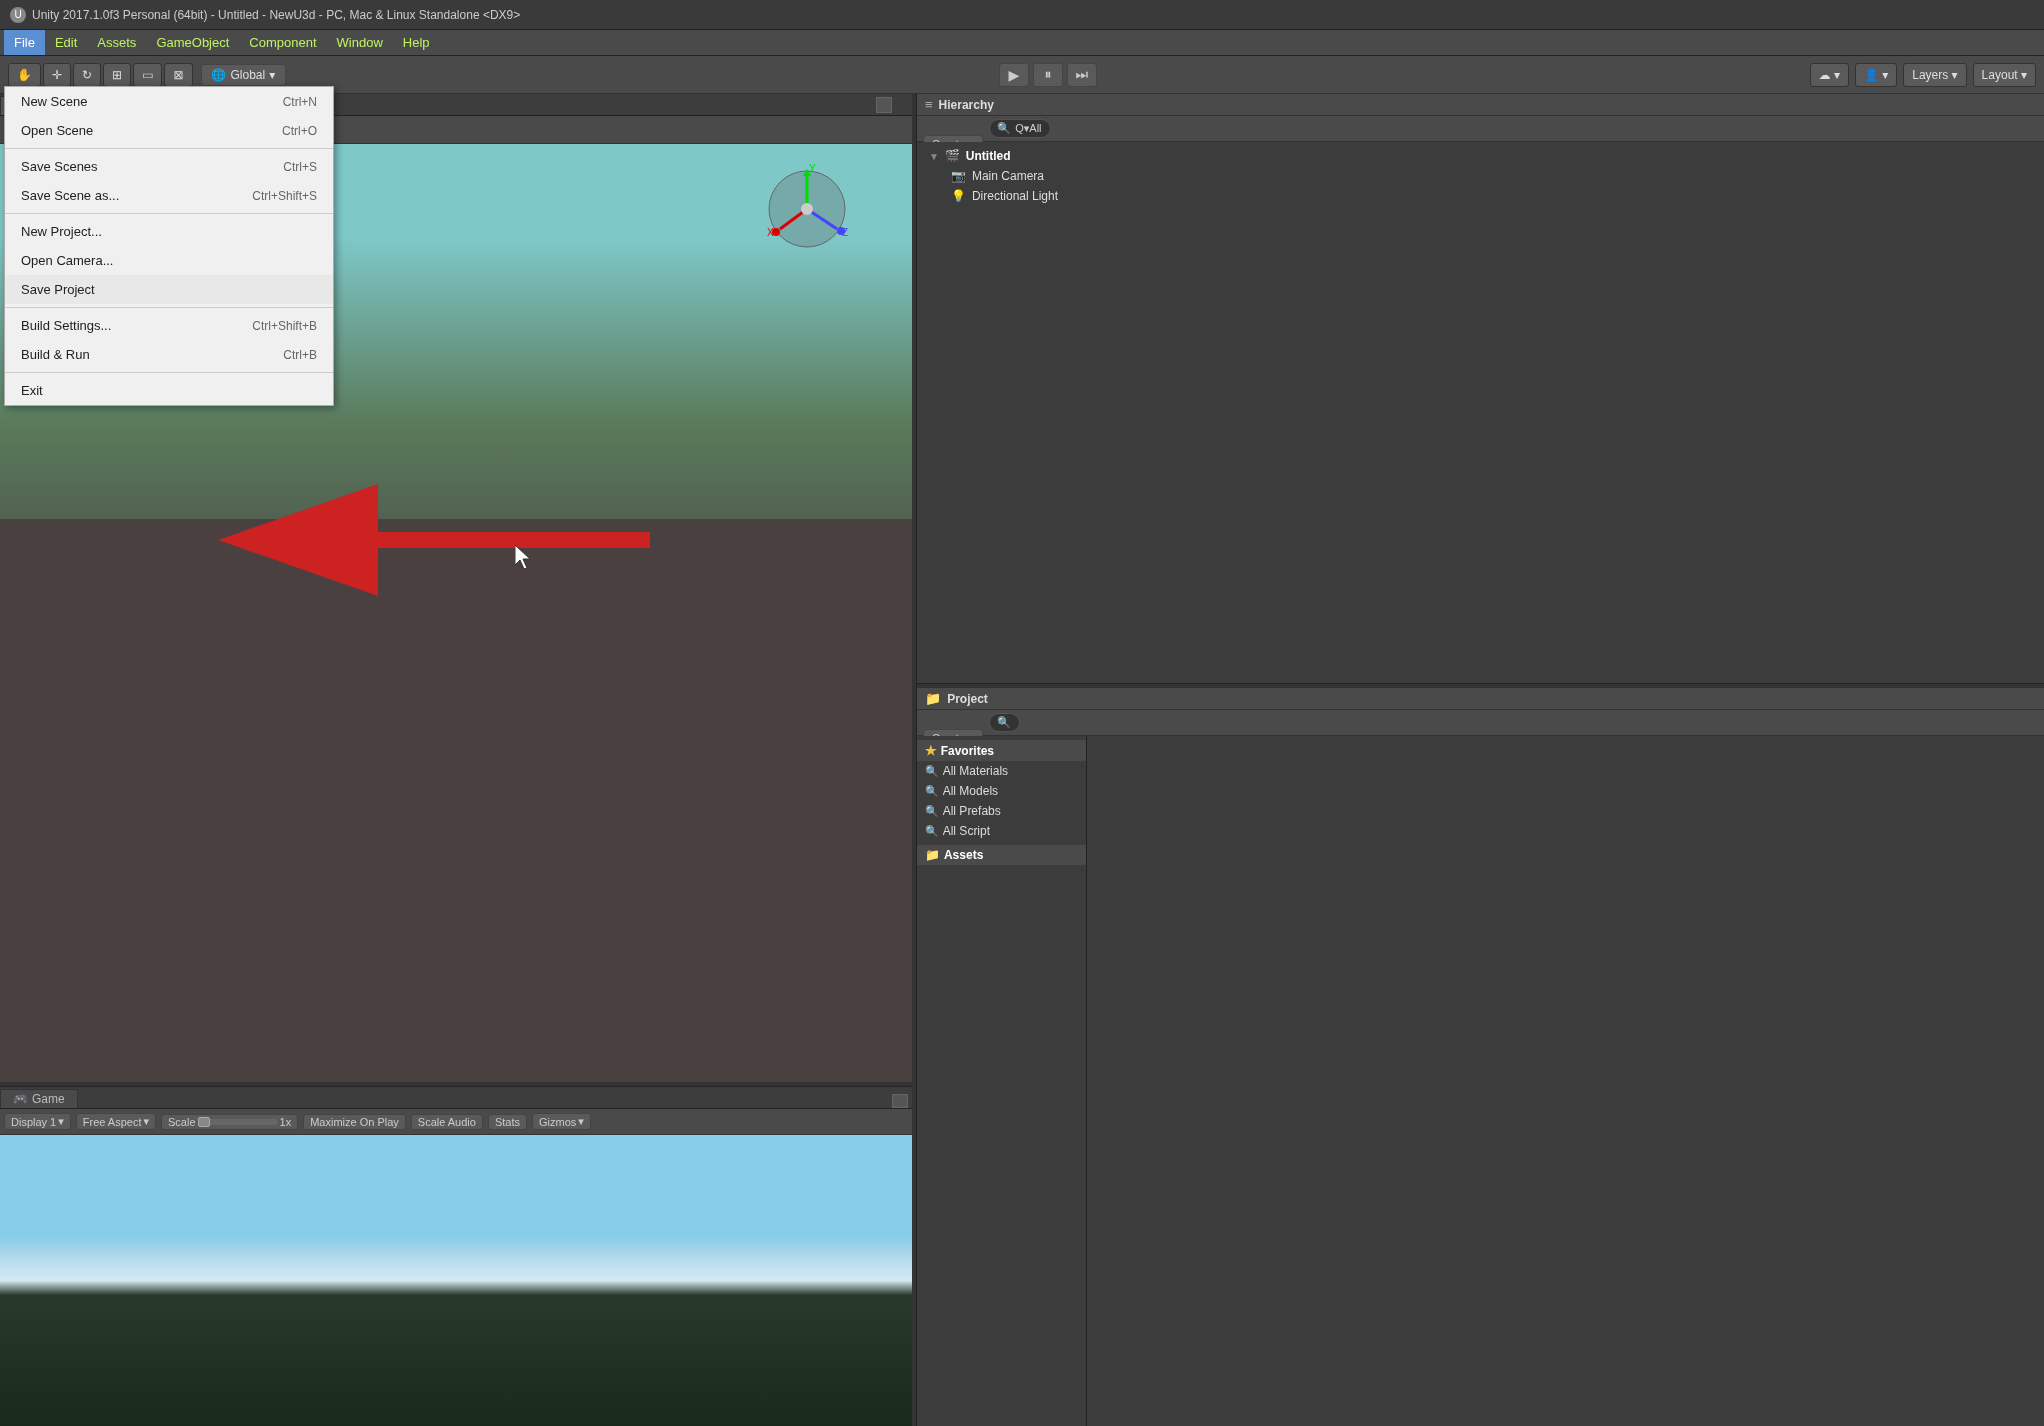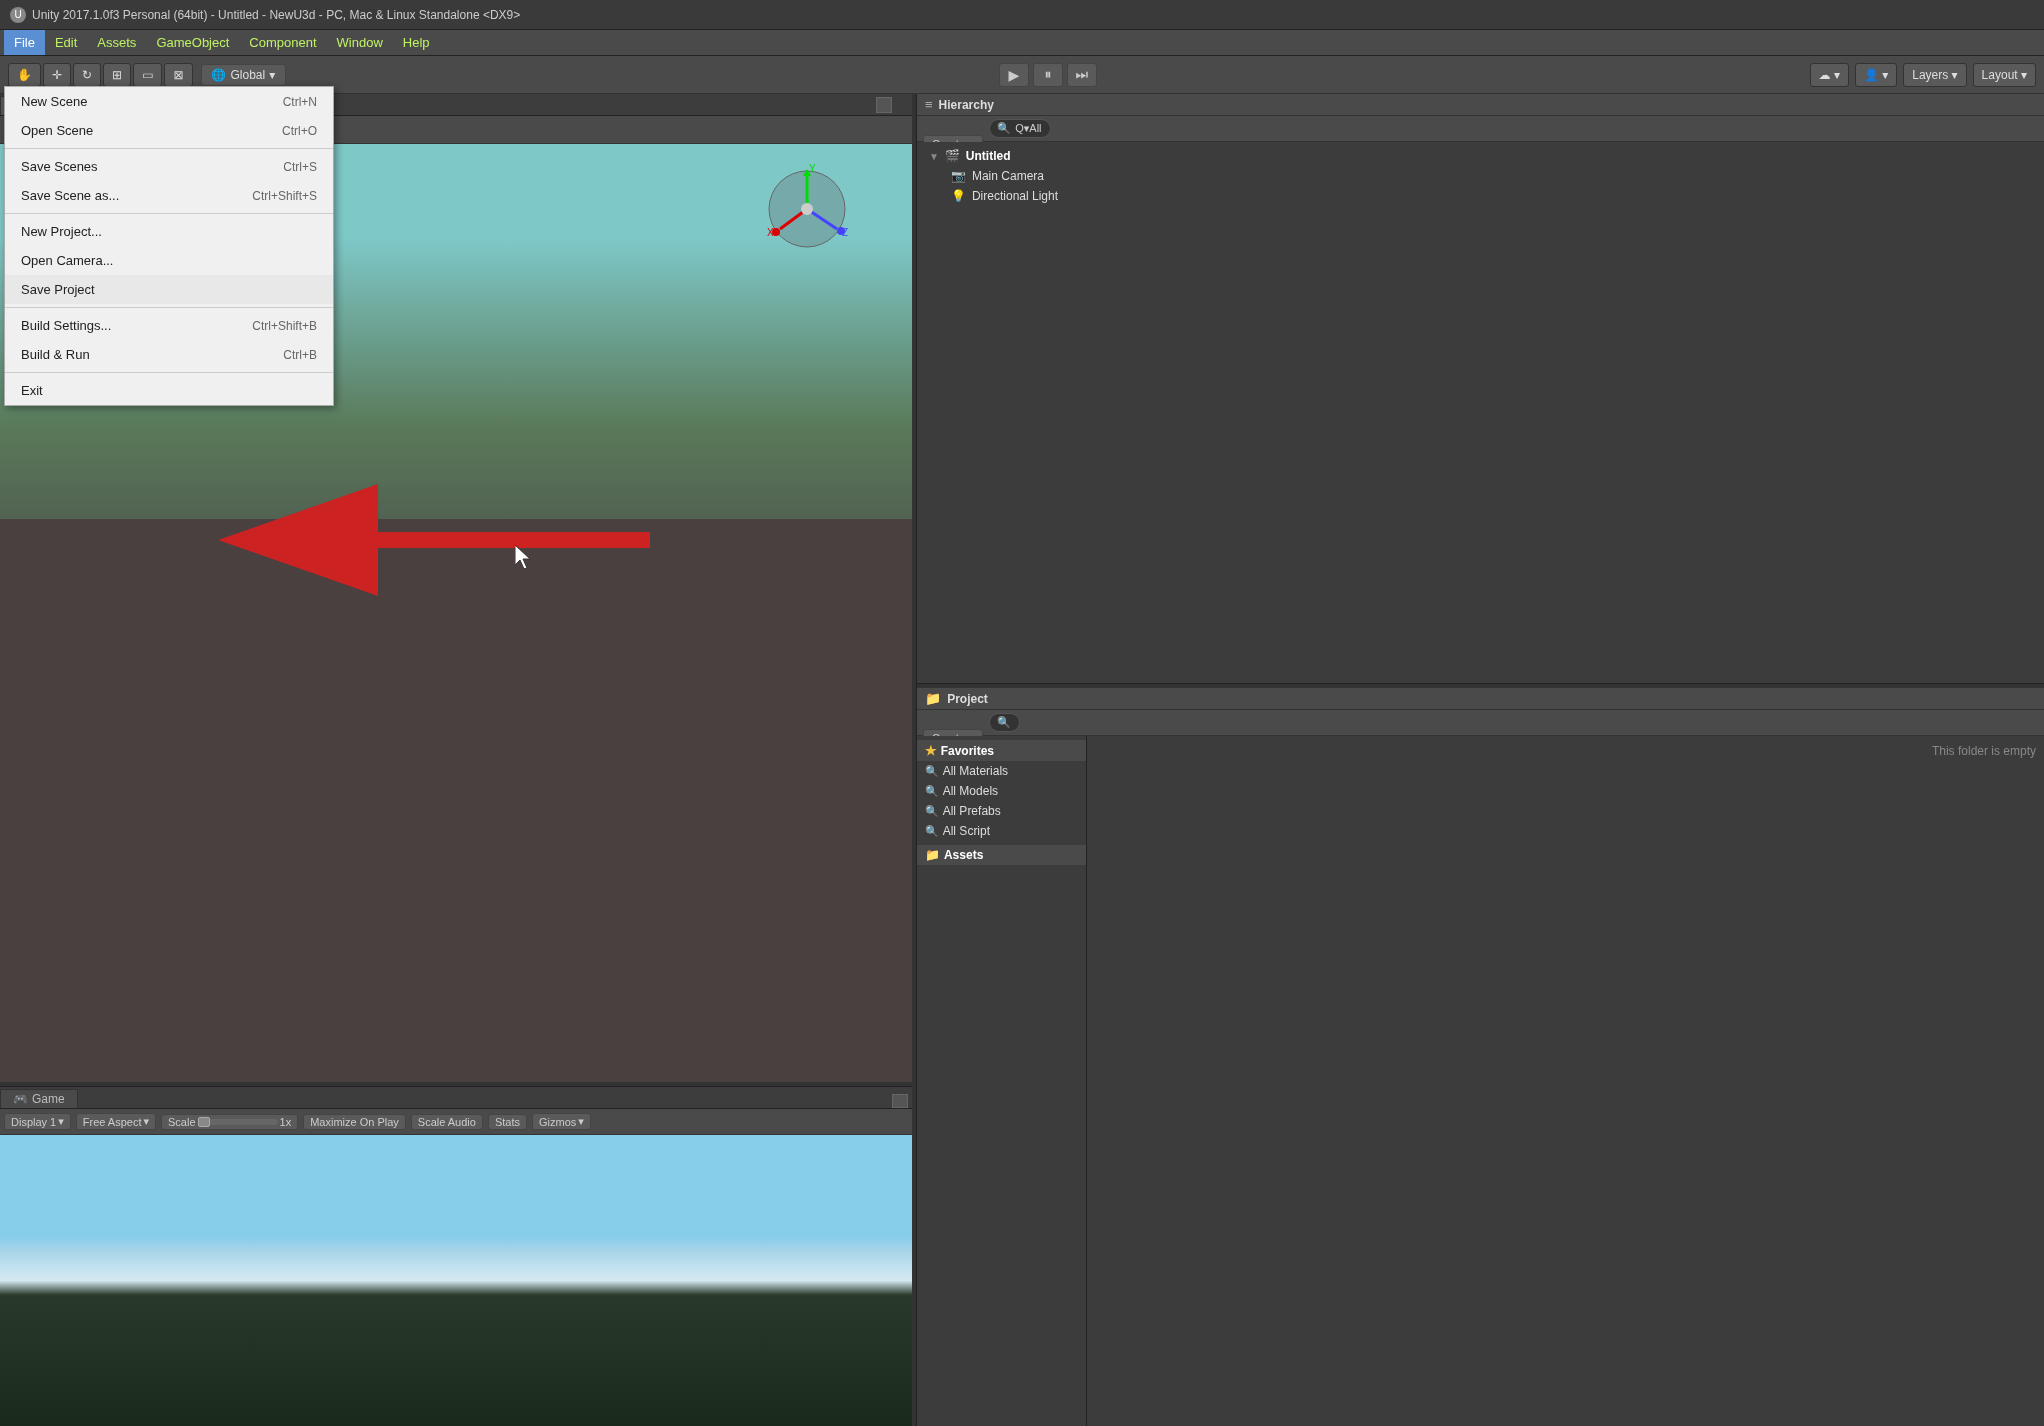--- a/index.html
+++ b/index.html
@@ -790,23 +790,20 @@
             <span class="search-icon-small">🔍</span>
             <span>All Script</span>
           </div>
 
           <div class="project-tree-section" style="margin-top:4px;">
             <span>📁</span>
             <span>Assets</span>
           </div>
 
         </div>
-        <div id="project-right">
-          <span style="font-size:12px; color:#888;">This folder is empty</span>
-        </div>
       </div>
     </div>
 
   </div>
 
 </div>
 
 <svg id="arrow-overlay" viewBox="0 0 2044 1426" preserveAspectRatio="none">
 
   <defs>

